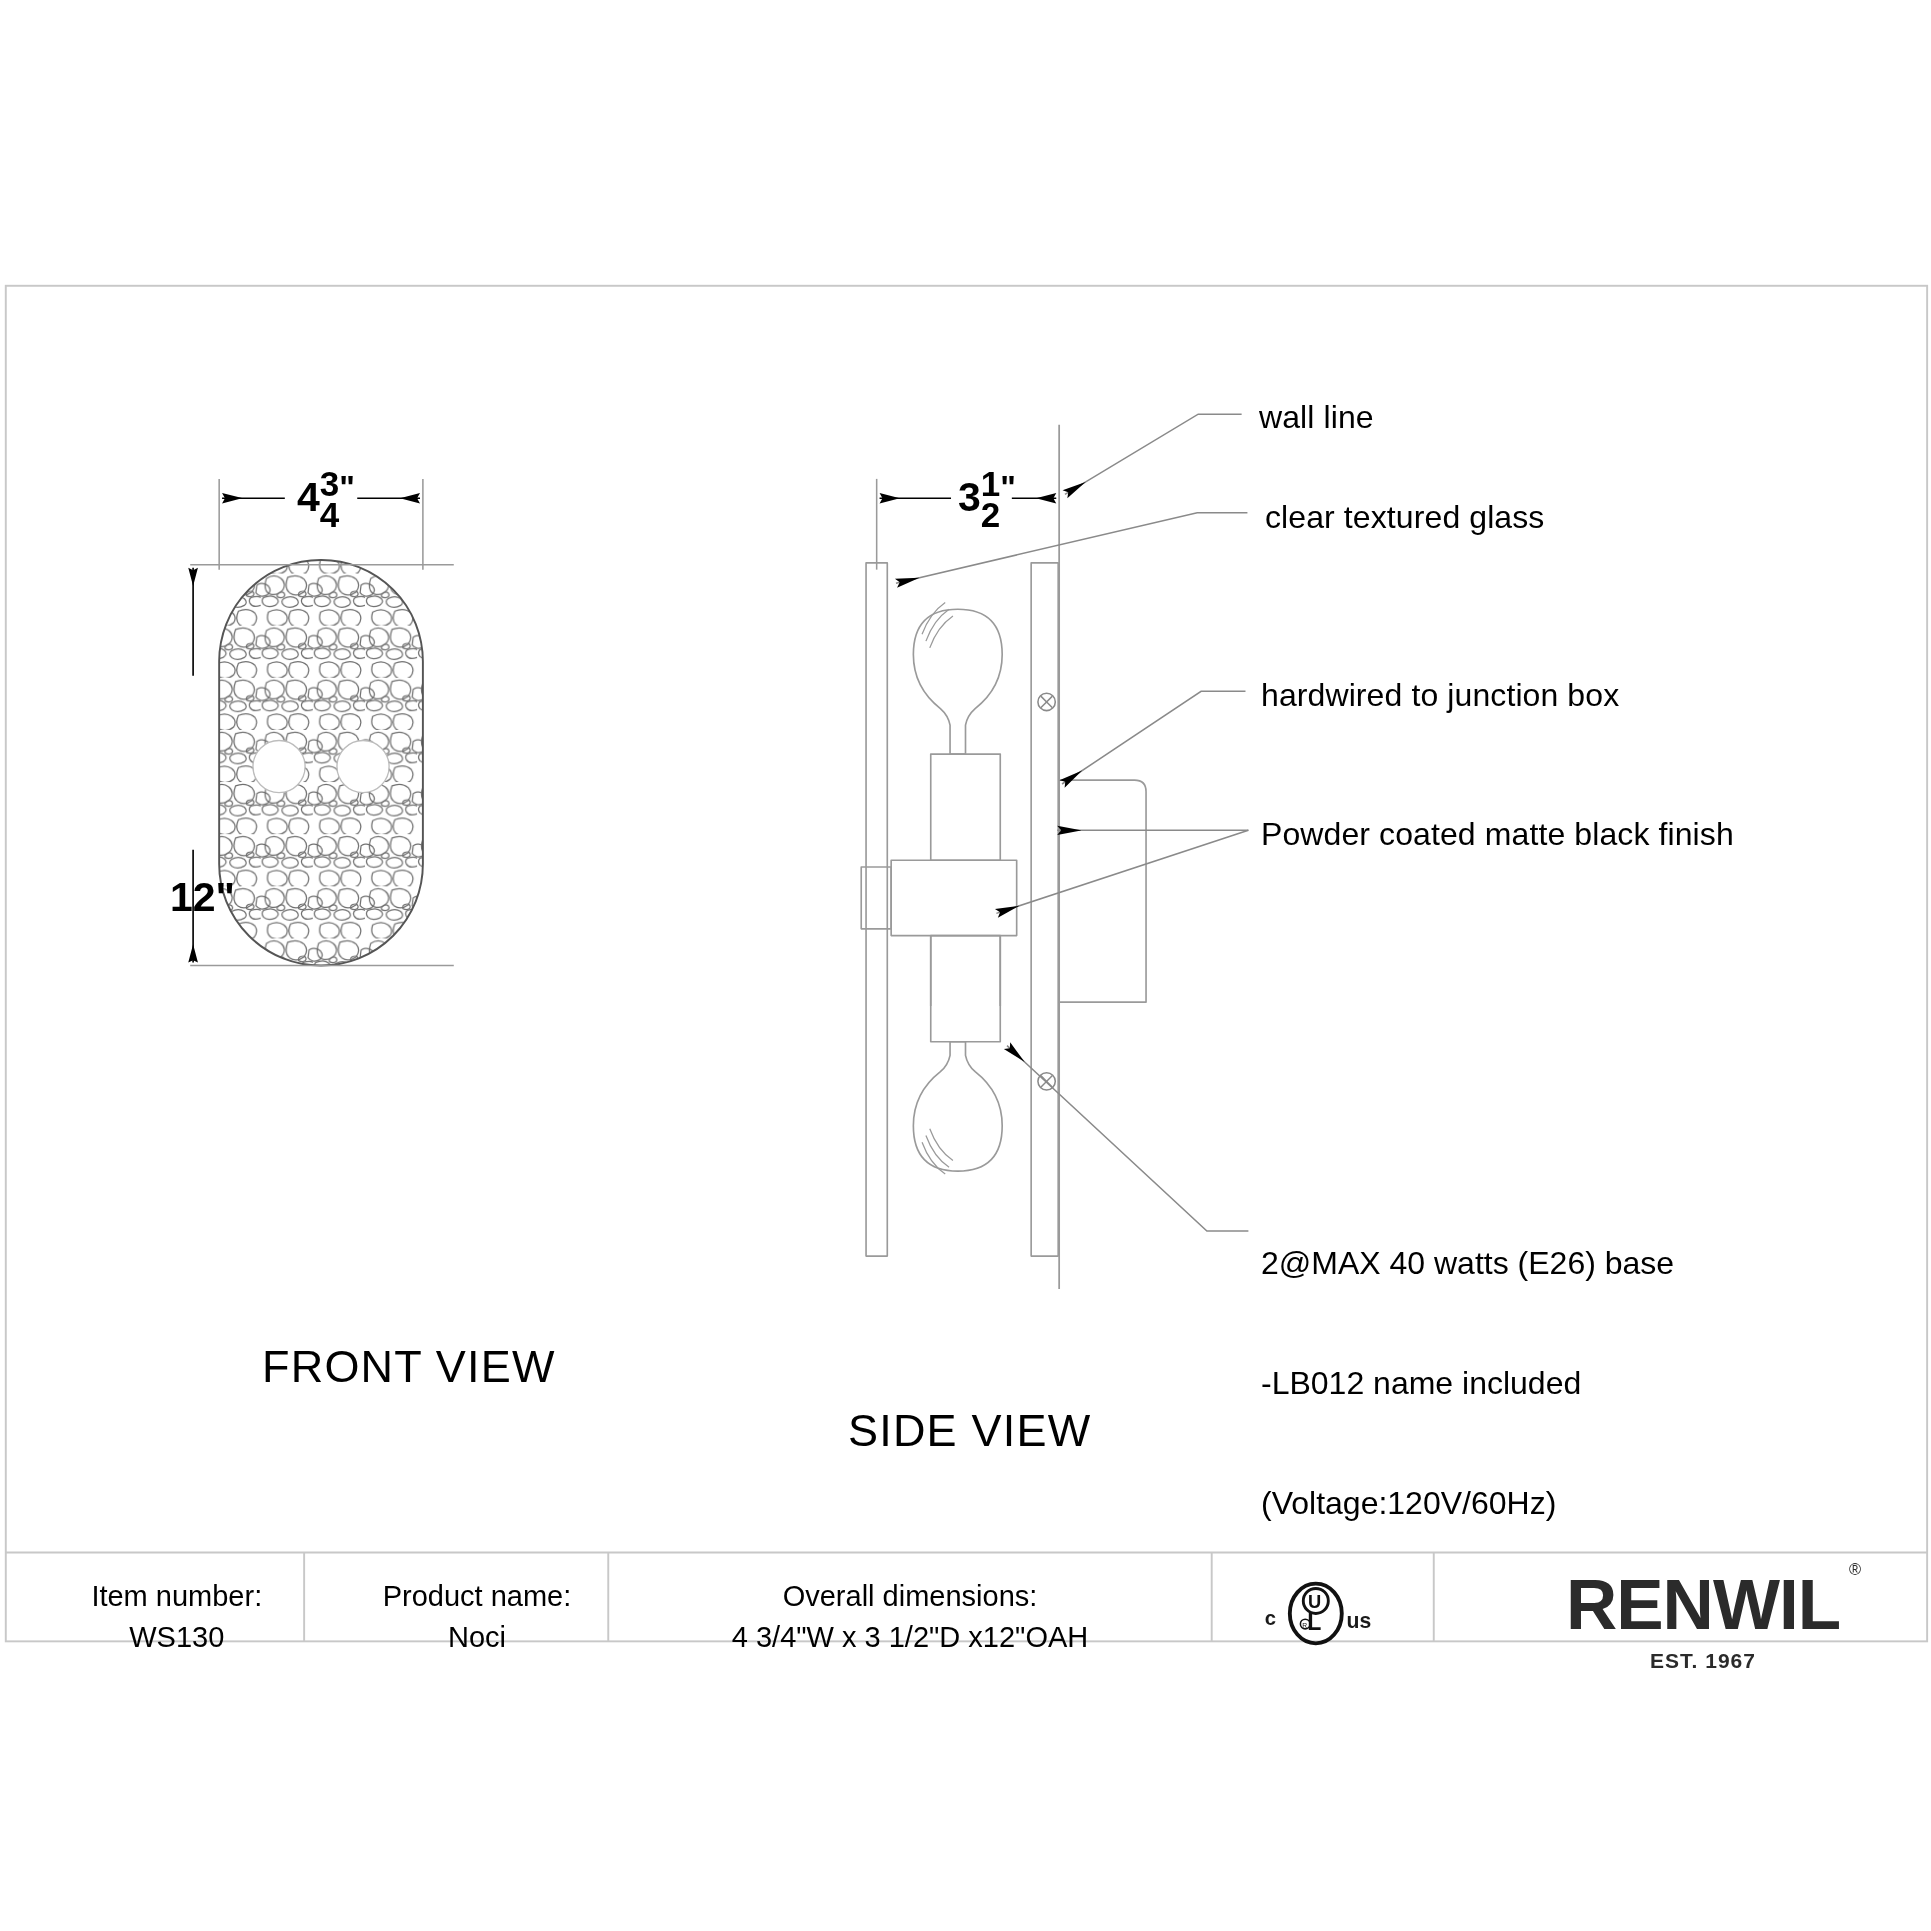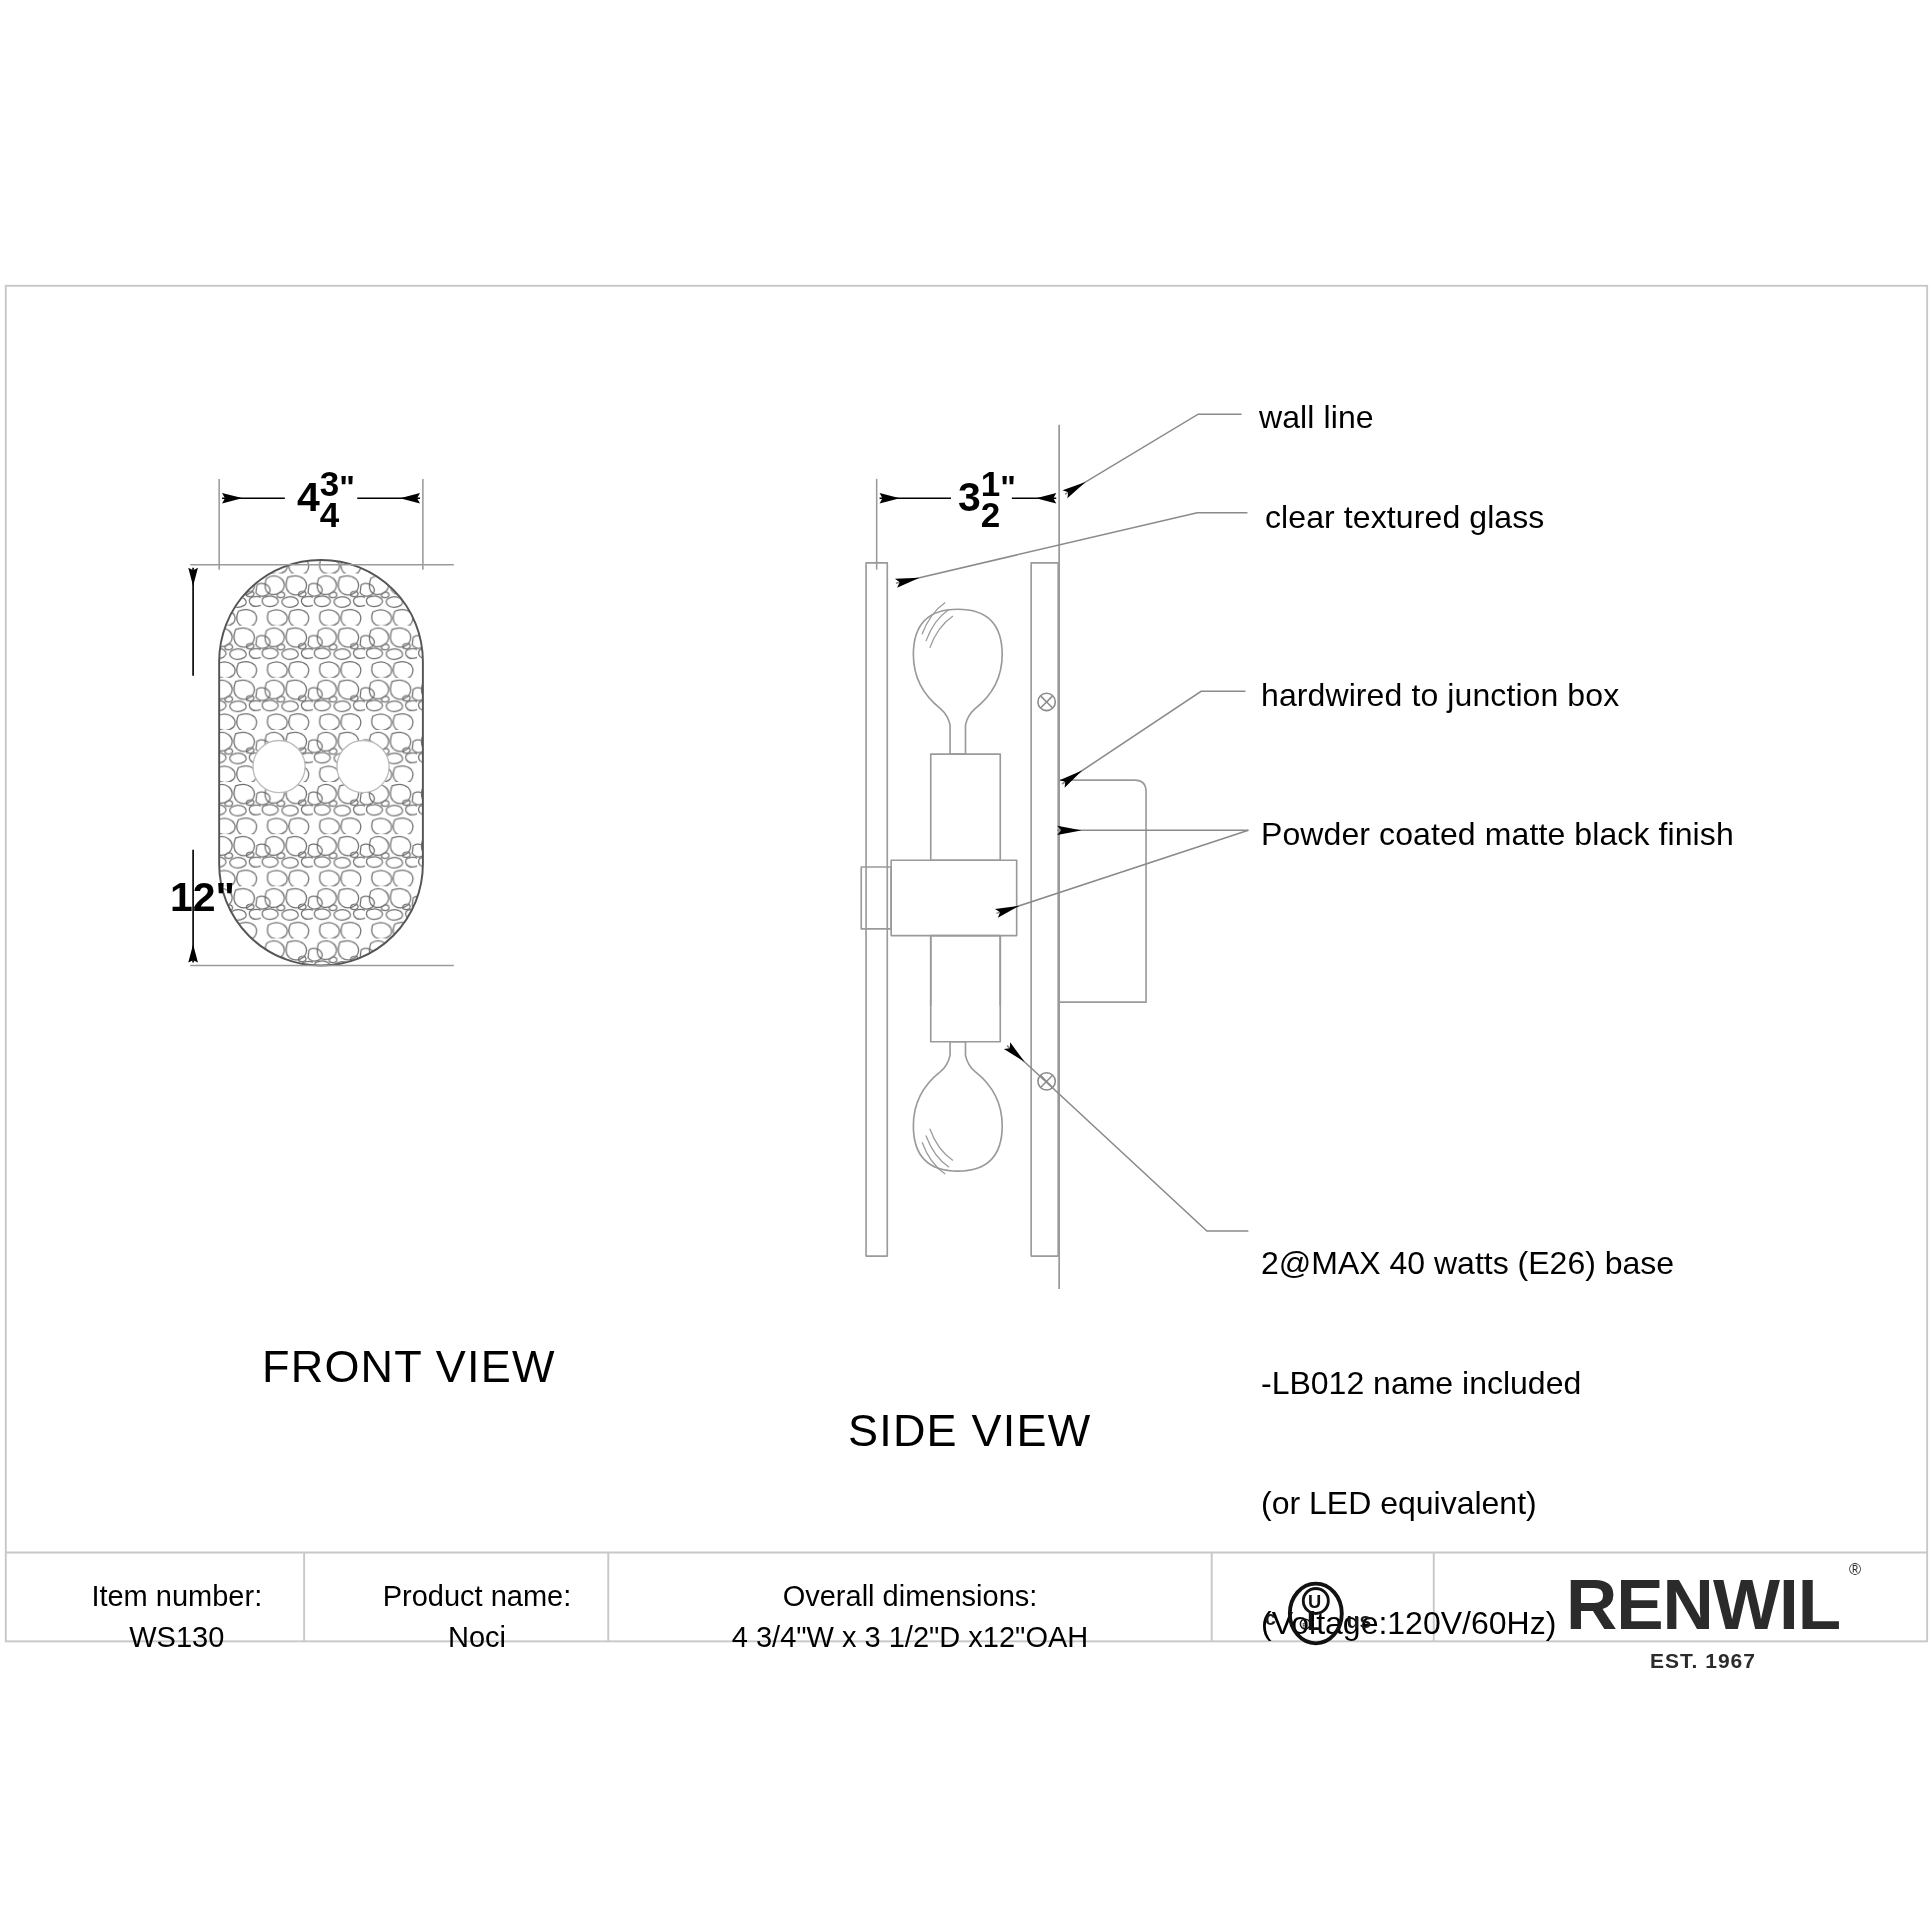--- a/index.html
+++ b/index.html
@@ -254,21 +254,20 @@
 
   <div class="txt callout" style="left:1265px; top:501px;">clear textured glass</div>
 
   <div class="txt callout" style="left:1261px; top:679px;">hardwired to junction box</div>
 
   <div class="txt callout" style="left:1261px; top:818px;">Powder coated matte black finish</div>
 
   <div class="txt speclines" style="left:1261px; top:1163px;">
     <div>2@MAX 40 watts (E26) base</div>
     <div>-LB012 name included</div>
-    <div>(or LED equivalent)</div>
     <div>(Voltage:120V/60Hz)</div>
   </div>
 
   <div class="txt viewlabel" style="left:262px; top:1344px;">FRONT VIEW</div>
 
   <div class="txt viewlabel" style="left:848px; top:1408px;">SIDE VIEW</div>
 
   <div class="tb-cell" style="left:5.8px; top:1576px; width:342px;">
     <div>Item number:</div>
     <div>WS130</div>

